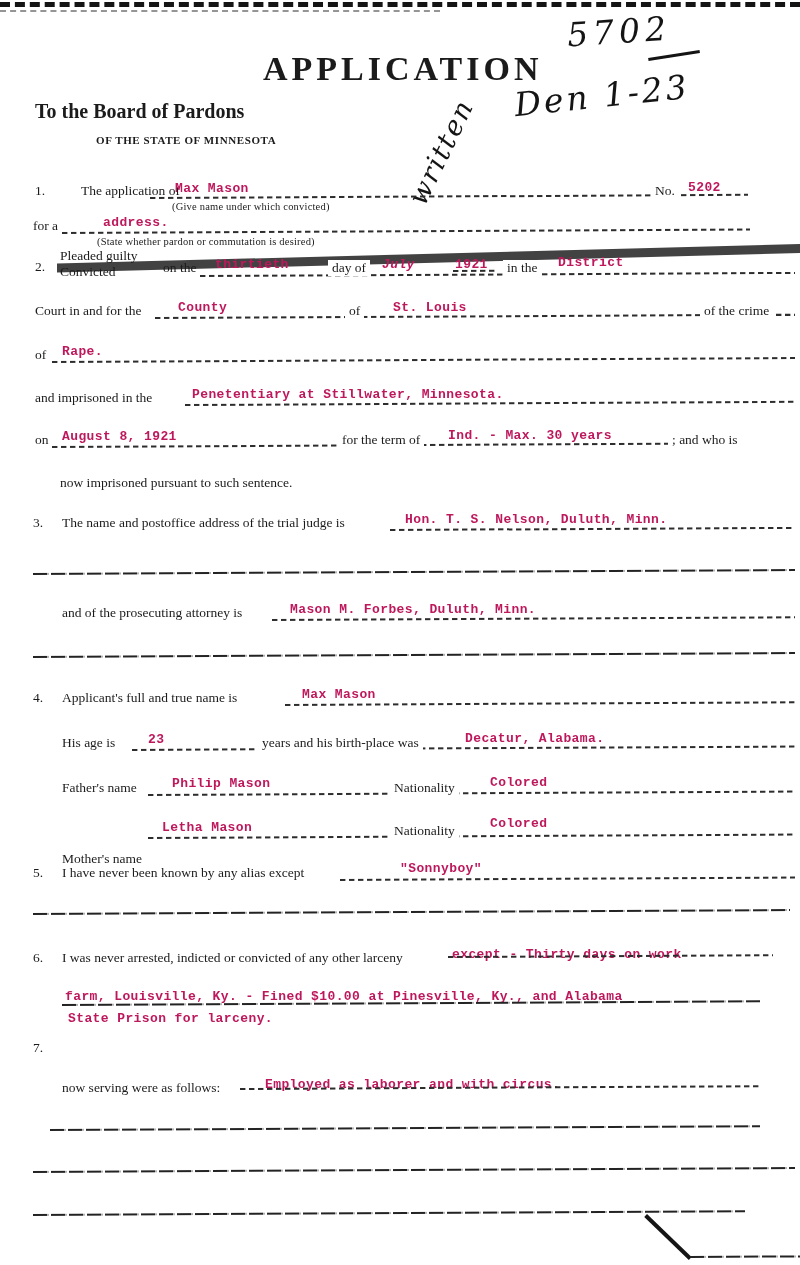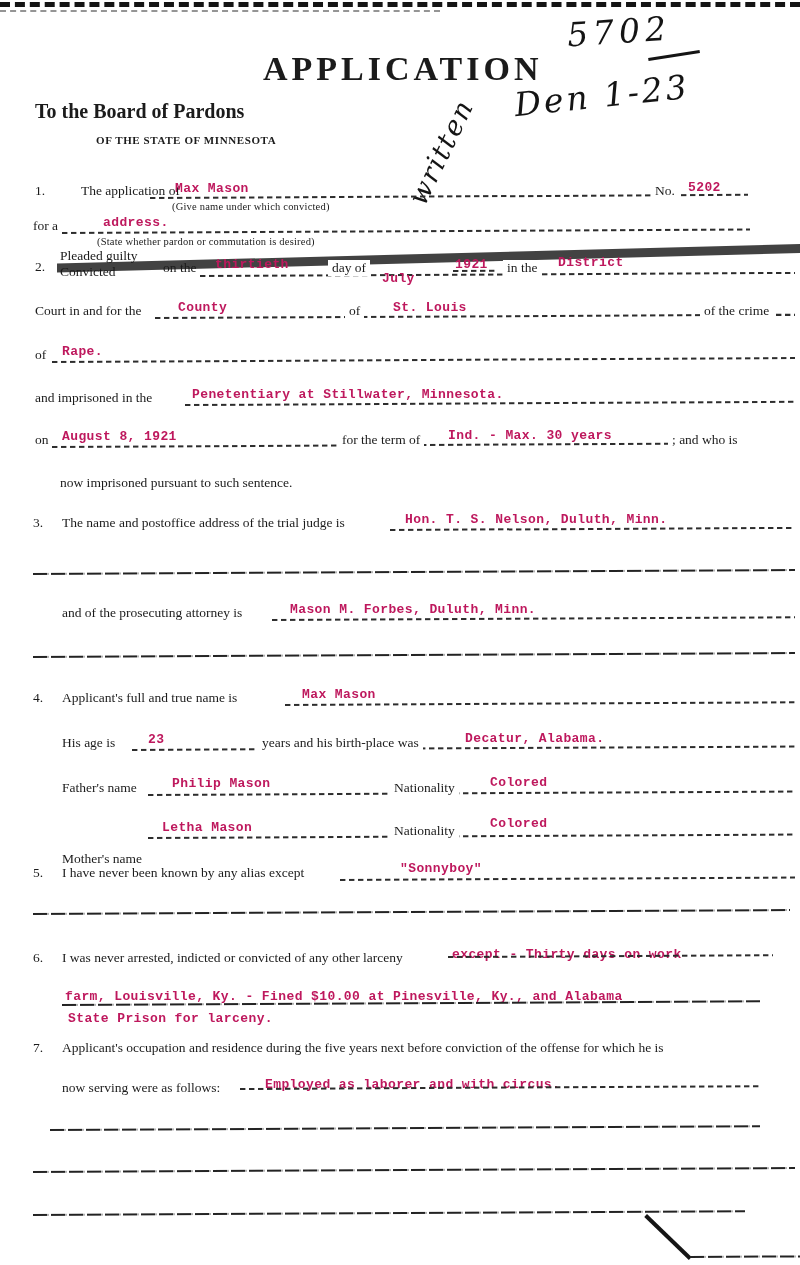--- a/index.html
+++ b/index.html
@@ -78,21 +78,21 @@
   <div class="abs typed" style="left:103px; top:215px;">address.</div>
   <div class="abs small" style="left:97px; top:236px;">(State whether pardon or commutation is desired)</div>
 
   <div class="abs printed" style="left:35px; top:259px;">2.</div>
   <div class="abs printed blackout" style="left:60px; top:248px;">Pleaded guilty</div>
   <div class="abs printed" style="left:60px; top:264px;">Convicted</div>
   <div class="abs printed" style="left:163px; top:260px;">on the</div>
   <div class="rule" style="left:200px; top:275px; width:595px;"></div>
   <div class="abs typed" style="left:215px; top:257px;">thirtieth</div>
   <div class="abs printed onrule" style="left:328px; top:260px;">day of</div>
-  <div class="abs typed" style="left:382px; top:271px;">July</div>
+  <div class="abs typed" style="left:382px; top:257px;font-style:italic;">July</div>
   <div class="abs typed" style="left:455px; top:257px;">1921</div>
   <div class="rule" style="left:453px; top:270px; width:44px;"></div>
   <div class="abs printed onrule" style="left:503px; top:260px;">in the</div>
   <div class="abs typed" style="left:558px; top:255px;">District</div>
 
   <div class="abs printed" style="left:35px; top:303px;">Court in and for the</div>
   <div class="rule" style="left:155px; top:317px; width:640px;"></div>
   <div class="abs typed" style="left:178px; top:300px;">County</div>
   <div class="abs printed onrule" style="left:345px; top:303px;">of</div>
   <div class="abs typed" style="left:393px; top:300px;">St. Louis</div>
@@ -157,21 +157,20 @@
 
   <div class="abs printed" style="left:33px; top:950px;">6.</div>
   <div class="abs printed" style="left:62px; top:950px;">I was never arrested, indicted or convicted of any other larceny</div>
   <div class="abs typed" style="left:452px; top:947px;">except - Thirty days on work</div>
   <div class="rule" style="left:448px; top:956px; width:325px;"></div>
   <div class="abs typed" style="left:65px; top:989px;">farm, Louisville, Ky. - Fined $10.00 at Pinesville, Ky., and Alabama</div>
   <div class="rule solid" style="left:62px; top:1004px; width:698px;"></div>
   <div class="abs typed" style="left:68px; top:1011px;">State Prison for larceny.</div>
 
   <div class="abs printed" style="left:33px; top:1040px;">7.</div>
-  <div class="abs printed" style="left:62px; top:1040px;">Applicant's occupation and residence during the five years next before conviction of the offense for which he is</div>
   <div class="abs printed" style="left:62px; top:1080px;">now serving were as follows:</div>
   <div class="abs typed" style="left:265px; top:1077px;">Employed as laborer and with circus.</div>
   <div class="rule" style="left:240px; top:1088px; width:520px;"></div>
 
   <div class="rule solid" style="left:50px; top:1129px; width:710px;"></div>
   <div class="rule solid" style="left:33px; top:1171px; width:762px;"></div>
   <div class="rule solid" style="left:33px; top:1214px; width:712px;"></div>
   <div class="diag-stroke"></div>
   <div class="rule solid" style="left:690px; top:1256px; width:110px;"></div>
 

